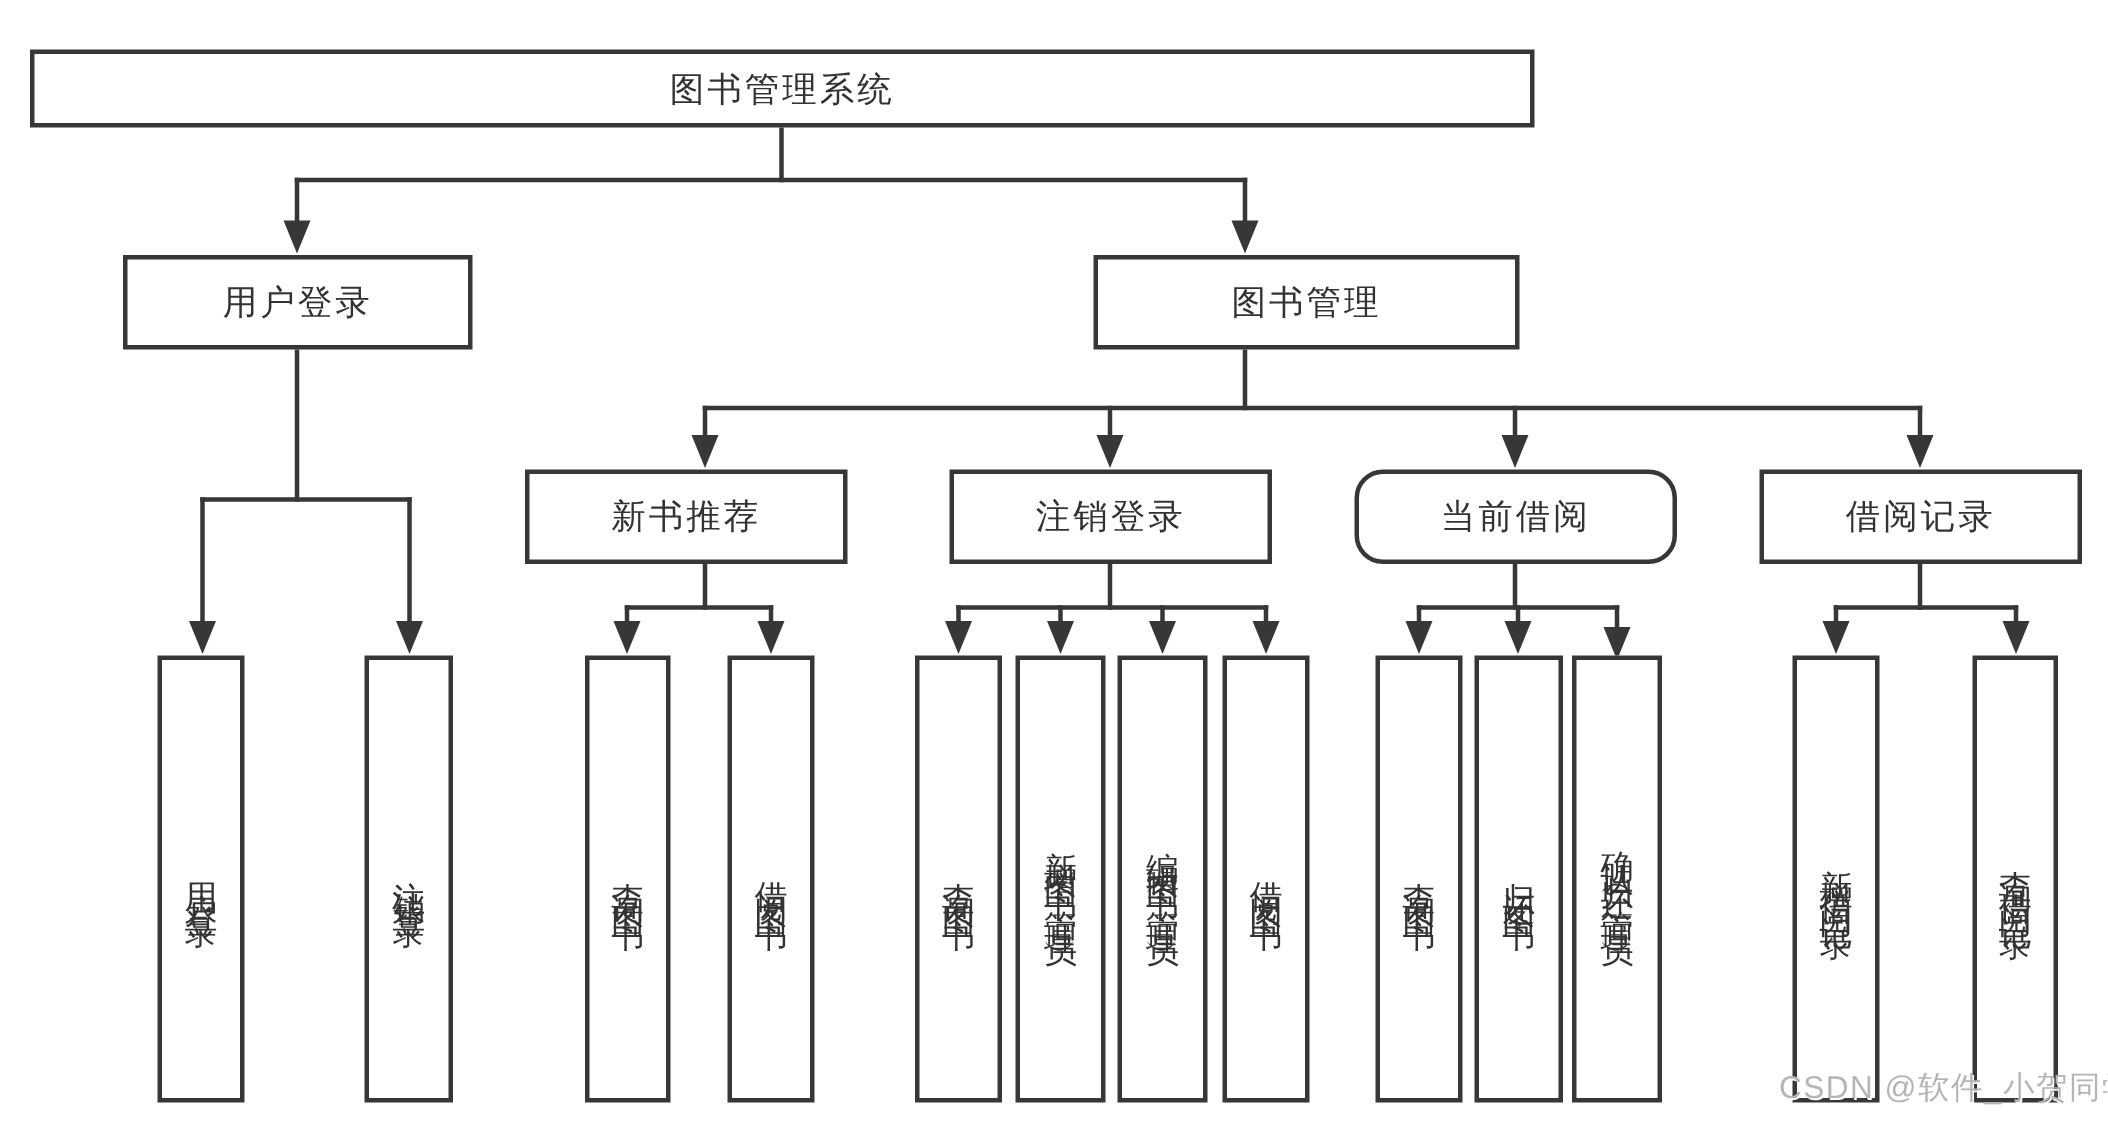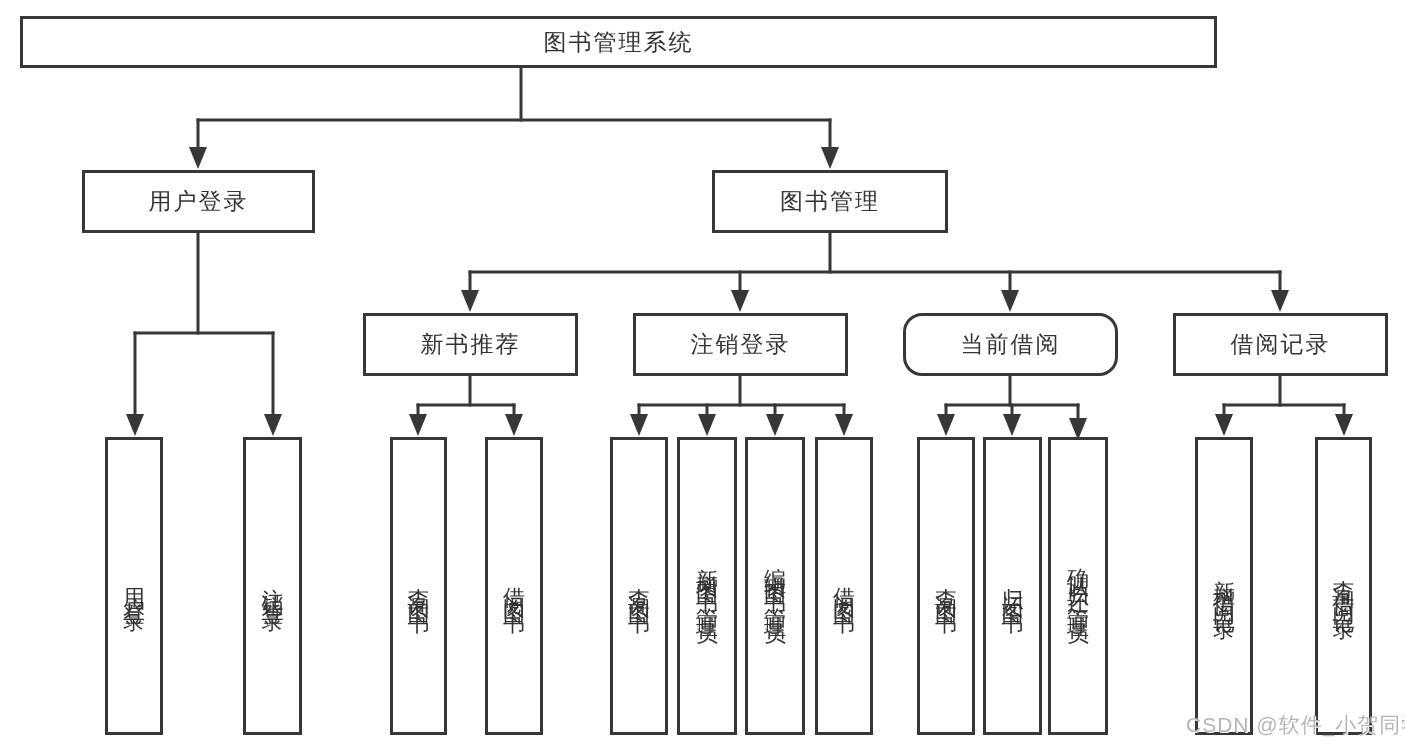--- a/index.html
+++ b/index.html
@@ -47,29 +47,29 @@
     writing-mode: vertical-rl;
     text-orientation: upright;
     font-size: 22px;
     letter-spacing: 8px;
     line-height: 1;
     top: 437px;
     height: 298px;
   }
 
   
-  .n-root { left: 20px;  top: 16px;  width: 1197px; height: 52px; }
+  .n-root { left: 20px;  top: 33px;  width: 1003px; height: 52px; }
 
   
   .n-login { left: 82px;  top: 170px; width: 233px; height: 63px; }
-  .n-mgmt  { left: 712px; top: 170px; width: 236px; height: 63px; }
+  .n-mgmt  { left: 729px; top: 170px; width: 284px; height: 63px; }
 
   
   .n-l3 { top: 313px; width: 215px; height: 63px; }
-  .n-recommend { left: 363px; }
+  .n-recommend { left: 350px; }
   .n-borrow    { left: 633px; }
   .n-current   { left: 903px; border-radius: 19px; }
   .n-records   { left: 1173px; }
 
   
   .lf-a1 { left: 105px;  width: 58px; }
   .lf-a2 { left: 243px;  width: 59px; }
   .lf-b1 { left: 390px;  width: 57px; }
   .lf-b2 { left: 485px;  width: 58px; }
   .lf-c1 { left: 610px;  width: 58px; }

